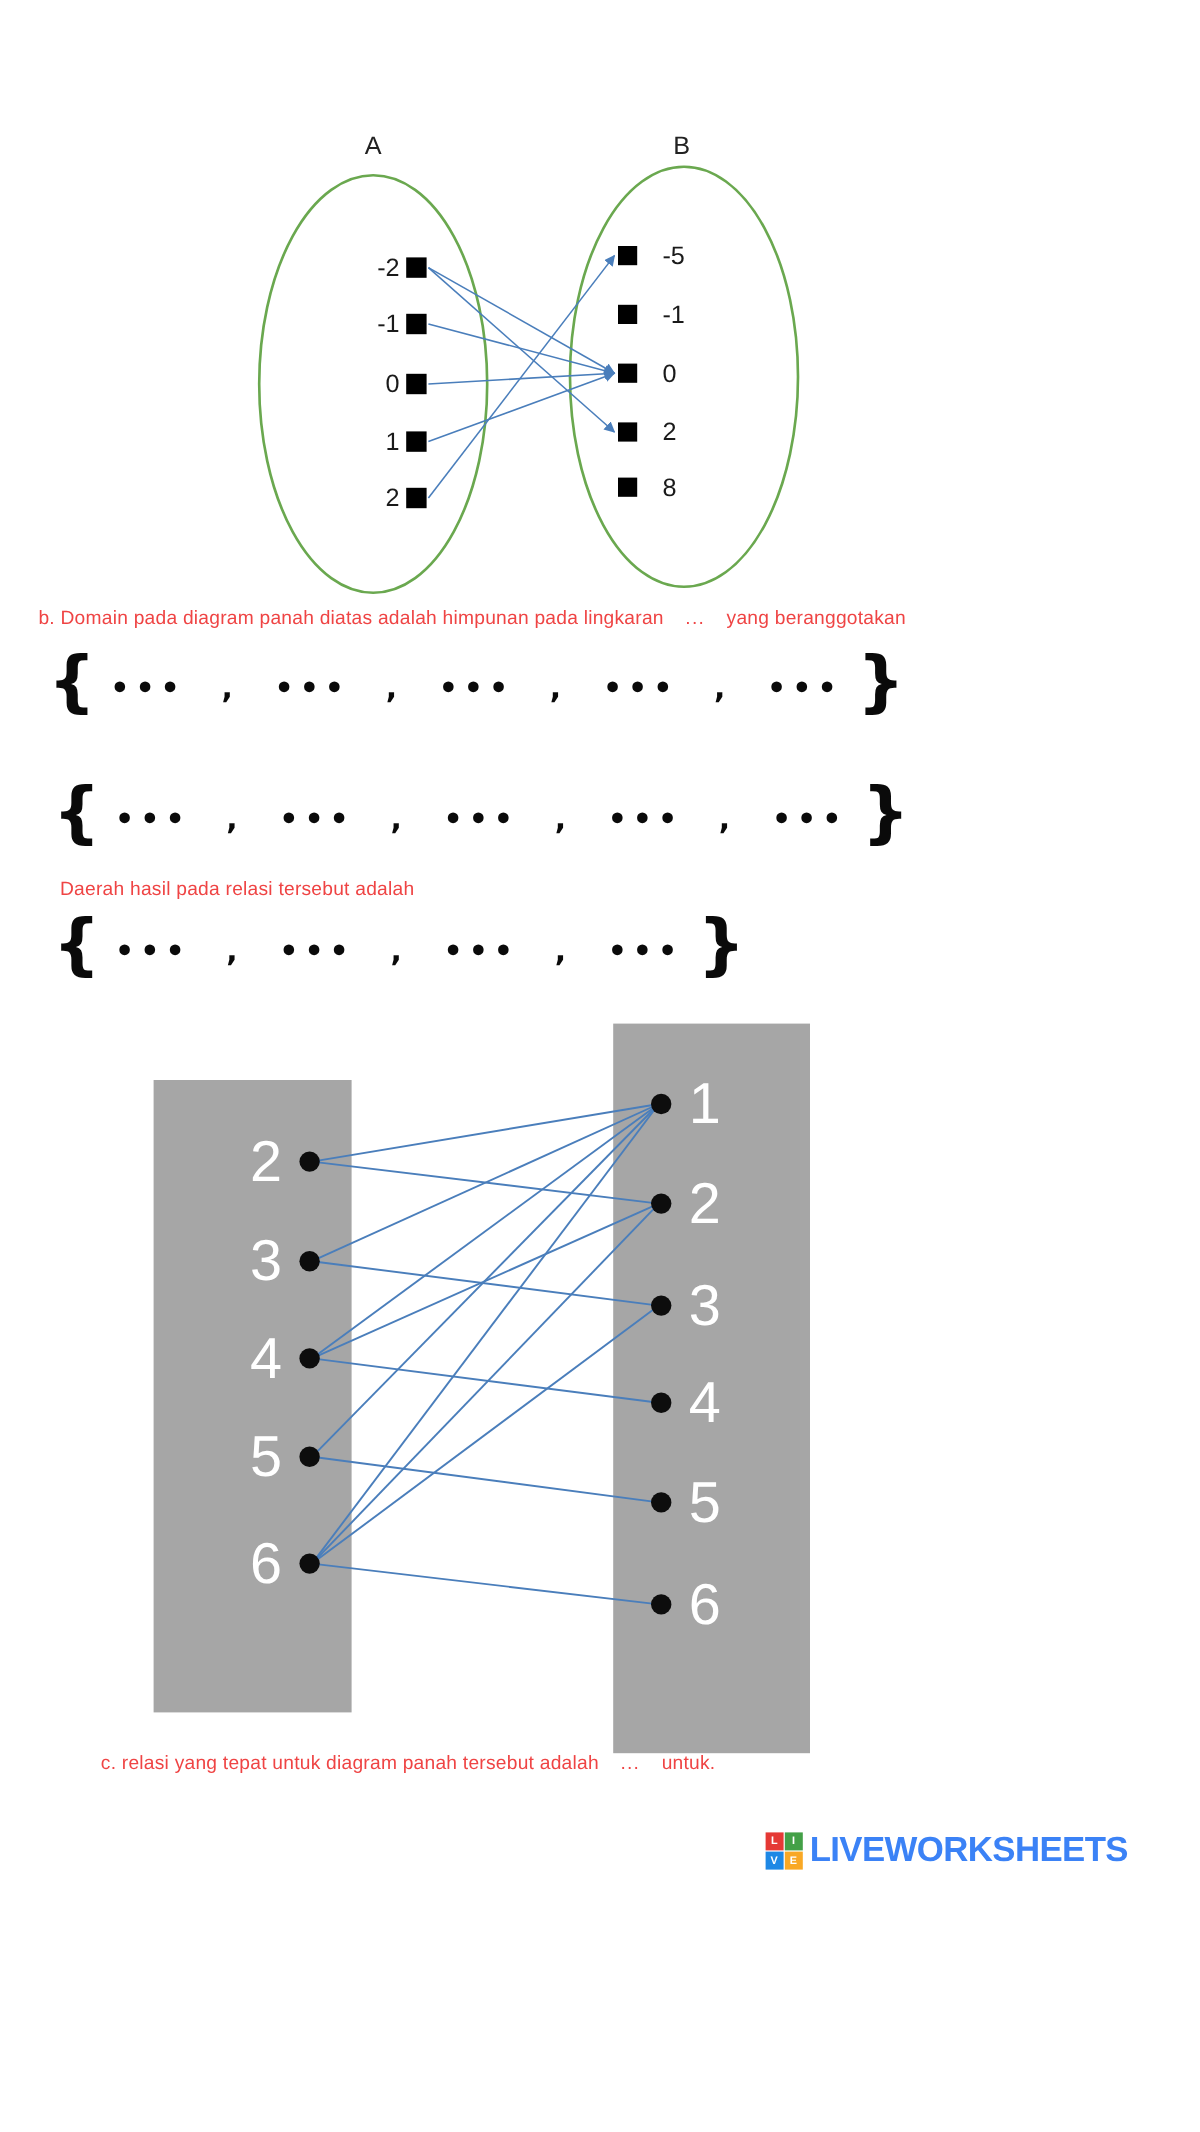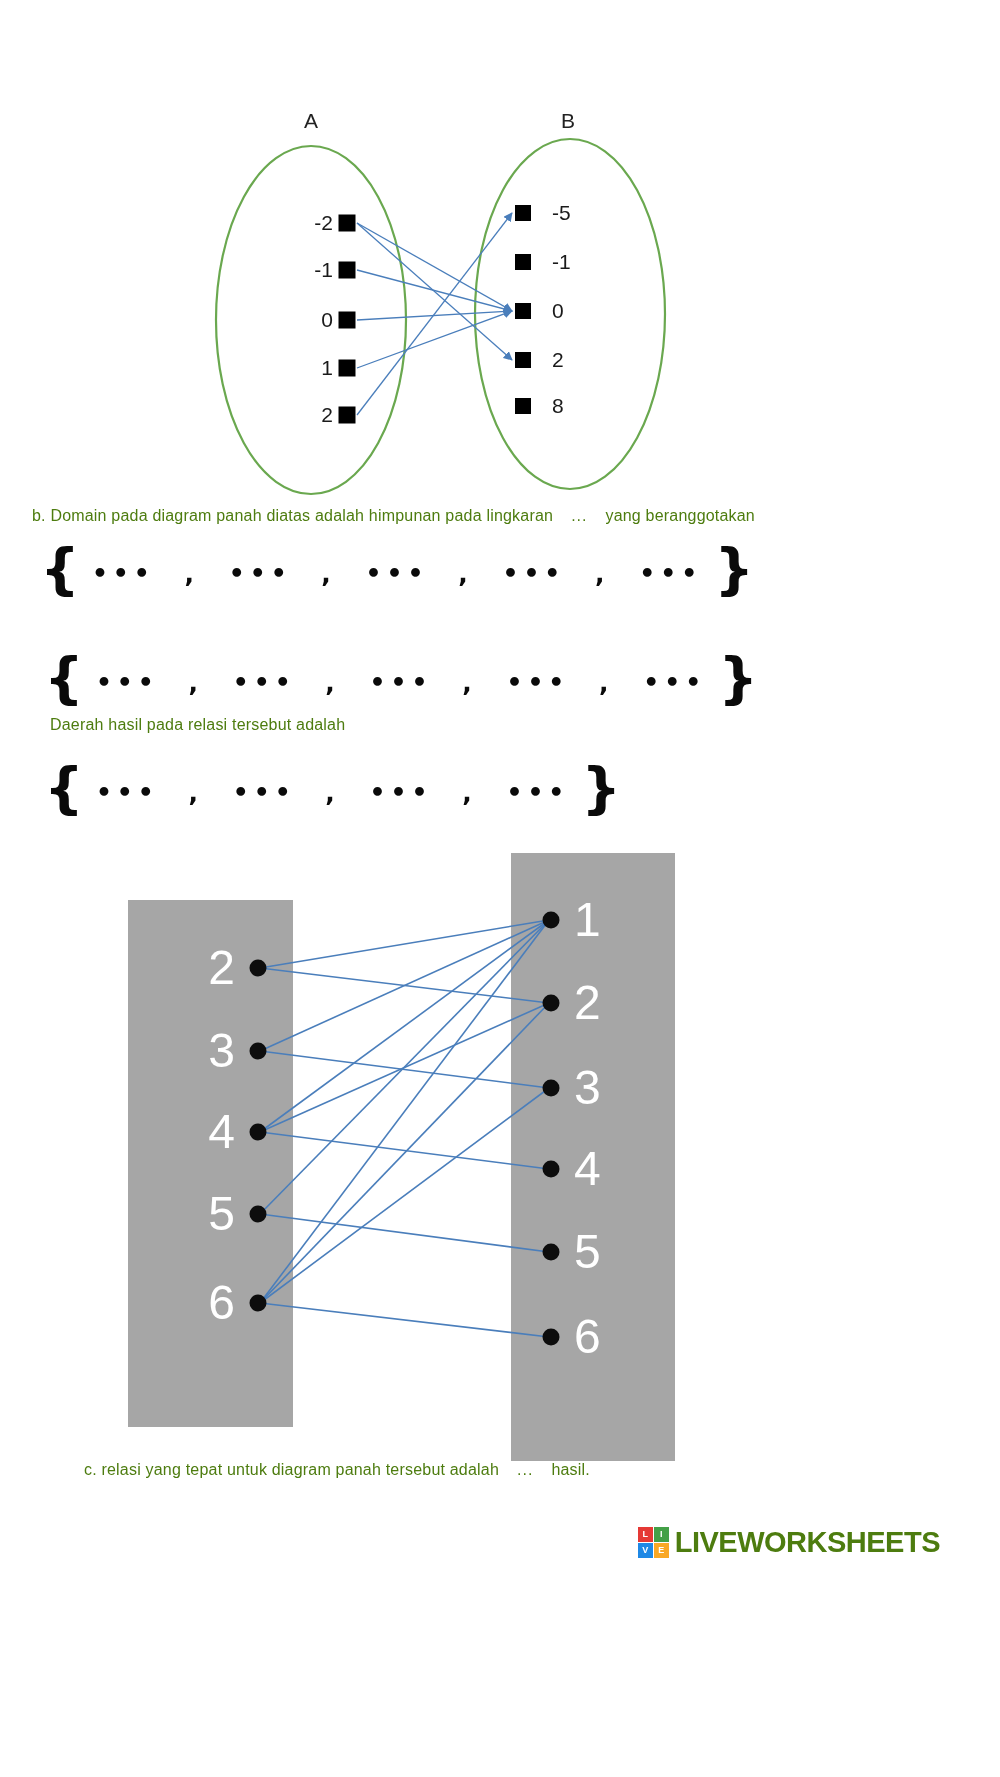--- a/index.html
+++ b/index.html
@@ -1,19 +1,19 @@
 <!DOCTYPE html>
 <html><head>
 <meta charset="utf-8">
 <style>
   html,body{margin:0;padding:0;background:#ffffff;}
   .page{position:relative;width:1000px;height:1777px;background:#ffffff;
         font-family:"Liberation Sans",sans-serif;overflow:hidden;}
   svg{position:absolute;}
-  .q{position:absolute;font-size:16px;color:#4d7c0f;letter-spacing:0.2px;white-space:nowrap;}
+  .q{position:absolute;font-size:16px;color:#ef4444;letter-spacing:0.2px;white-space:nowrap;}
   .q .blank{margin:0 18px;letter-spacing:1px;}
   .set-row{position:absolute;display:flex;align-items:center;color:#0a0a0a;font-weight:bold;}
   .brace{font-size:56px;font-weight:bold;line-height:1;padding-bottom:8px;
          font-family:"DejaVu Sans",sans-serif;}
   .slots{font-size:25px;letter-spacing:5px;word-spacing:16px;margin:0 12px;
          font-family:"DejaVu Sans",sans-serif;}
   .logo{position:absolute;display:flex;align-items:center;gap:6px;}
   .logo-grid{display:grid;grid-template-columns:15px 15px;grid-template-rows:15px 15px;gap:1px;}
   .logo-sq{width:15px;height:15px;display:flex;align-items:center;justify-content:center;
            color:#fff;font-size:9px;font-weight:bold;line-height:1;}
@@ -72,21 +72,21 @@
     <span class="brace">}</span>
   </div>
 
 
   <div class="set-row" style="left:44px;top:650px;">
     <span class="brace">{</span>
     <span class="slots">••• , ••• , ••• , ••• , •••</span>
     <span class="brace">}</span>
   </div>
 
-  <div class="q" style="left:50px;top:716px;">
+  <div class="q" style="left:50px;top:733px;">
     <span>Daerah hasil pada relasi tersebut adalah</span>
   </div>
 
   <div class="set-row" style="left:44px;top:760px;">
     <span class="brace">{</span>
     <span class="slots">••• , ••• , ••• , •••</span>
     <span class="brace">}</span>
   </div>
 
   <svg id="d2" width="600" height="630" style="left:100px;top:840px;">
@@ -123,26 +123,26 @@
       <text x="474" y="264" font-size="48" fill="#ffffff">3</text>
       <circle cx="451" cy="329" r="8.5" fill="#0d0d0d"></circle>
       <text x="474" y="345" font-size="48" fill="#ffffff">4</text>
       <circle cx="451" cy="412" r="8.5" fill="#0d0d0d"></circle>
       <text x="474" y="428" font-size="48" fill="#ffffff">5</text>
       <circle cx="451" cy="497" r="8.5" fill="#0d0d0d"></circle>
       <text x="474" y="513" font-size="48" fill="#ffffff">6</text>
     </svg>
 
   <div class="q" style="left:84px;top:1461px;">
-    <span>c. relasi yang tepat untuk diagram panah tersebut adalah</span><span class="blank">...</span><span>hasil.</span>
+    <span>c. relasi yang tepat untuk diagram panah tersebut adalah</span><span class="blank">...</span><span>untuk.</span>
   </div>
 
   <div class="logo" style="right:60px;top:1526px;">
     <div class="logo-grid">
         <div class="logo-sq" style="background: rgb(229, 57, 53);">L</div>
         <div class="logo-sq" style="background: rgb(67, 160, 71);">I</div>
         <div class="logo-sq" style="background: rgb(30, 136, 229);">V</div>
         <div class="logo-sq" style="background: rgb(249, 168, 37);">E</div>
       </div>
-    <span class="logo-text" style="color: #4d7c0f;">LIVEWORKSHEETS</span>
+    <span class="logo-text" style="color: #3b82f6;">LIVEWORKSHEETS</span>
   </div>
 
 </div>
 
 </body></html>

